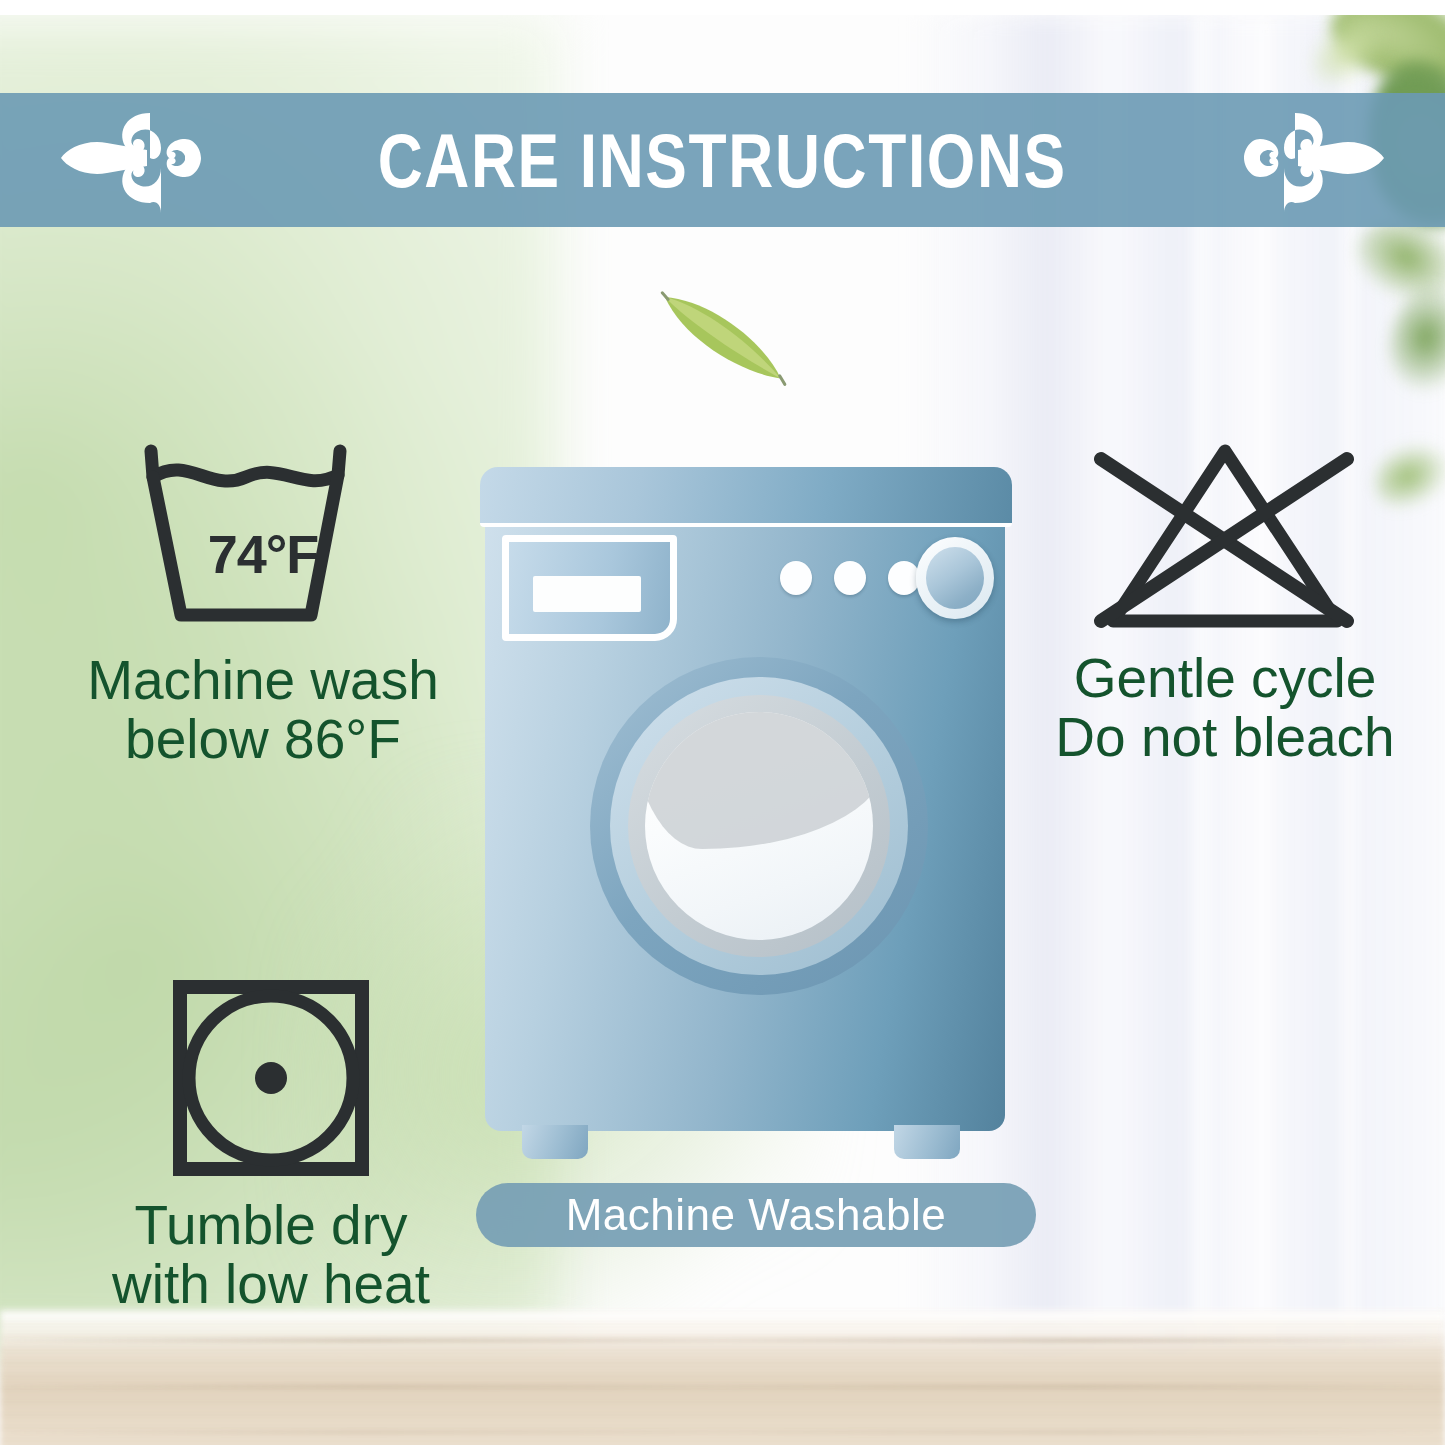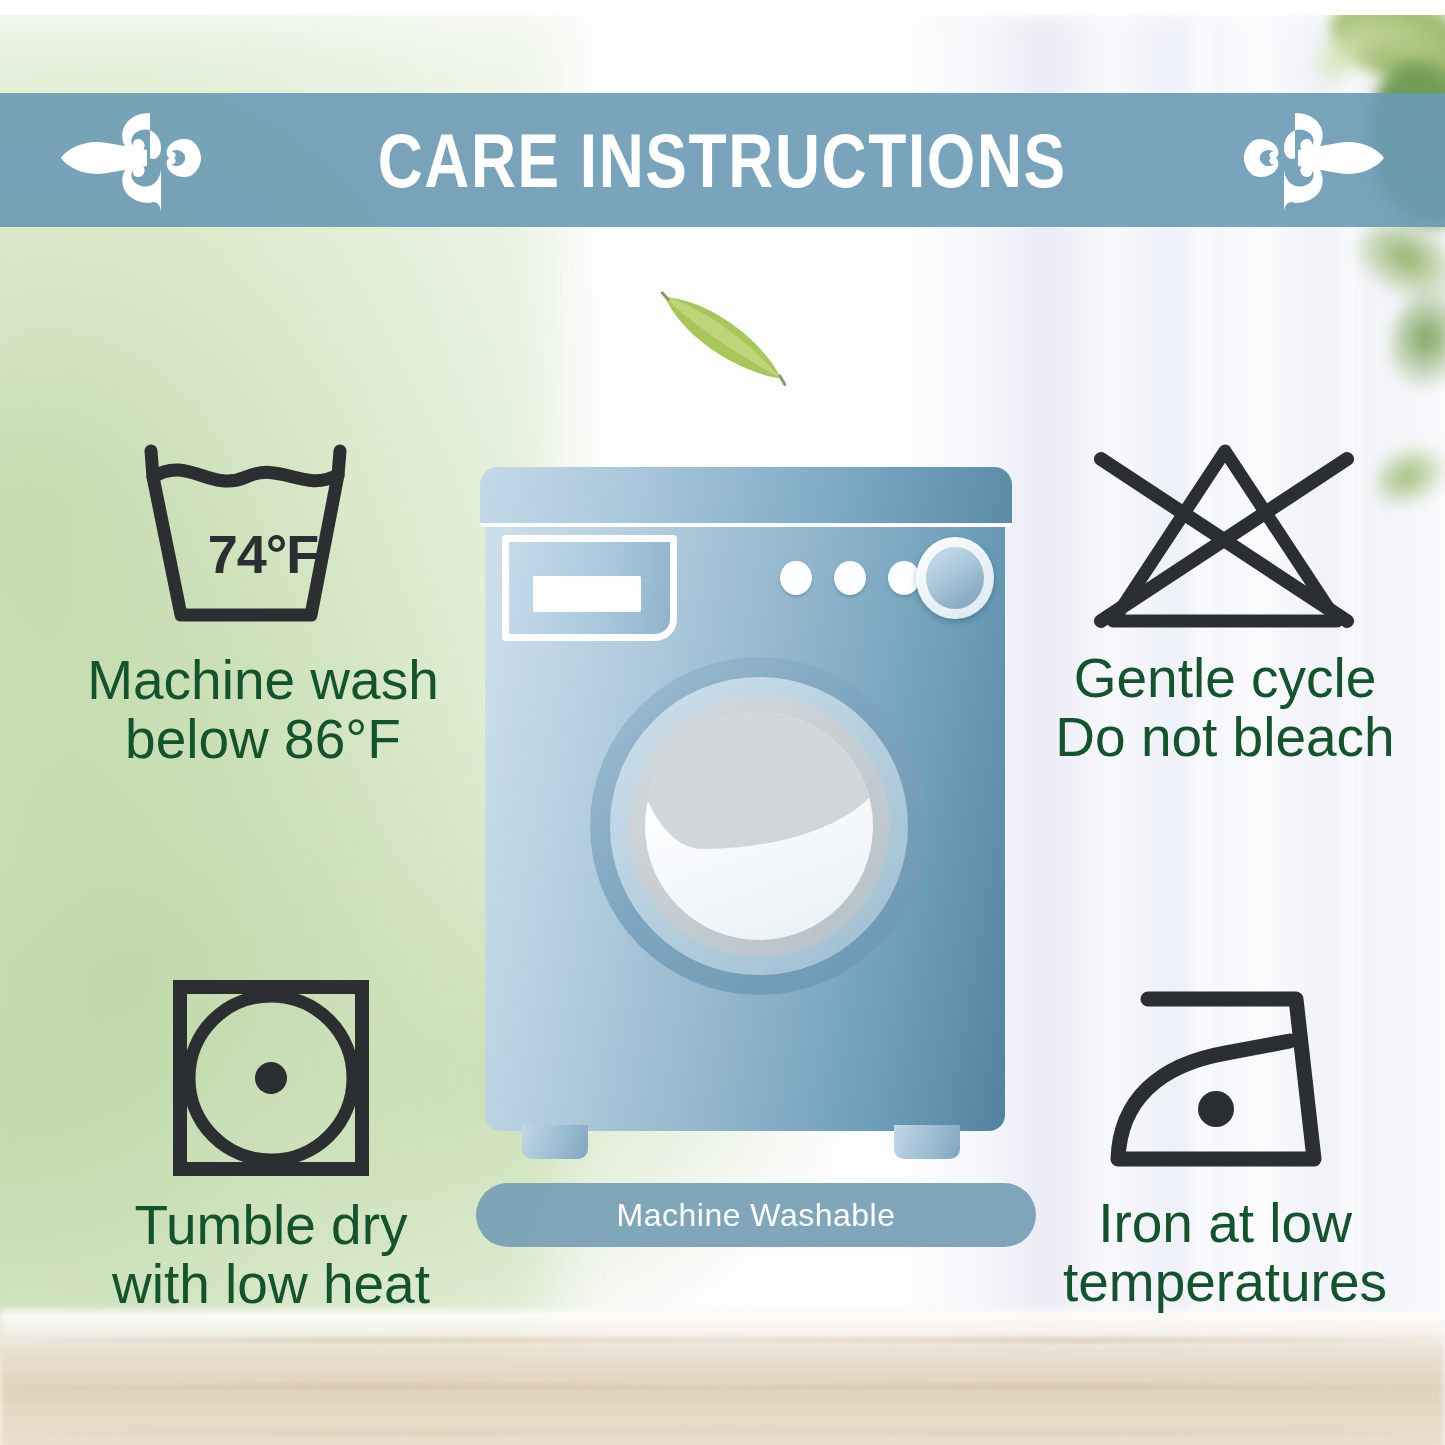--- a/index.html
+++ b/index.html
@@ -171,21 +171,21 @@
   }
   .w-foot-l{left:42px;}
   .w-foot-r{left:414px;}
 
   
   #badge{
     position:absolute;left:476px;top:1168px;width:560px;height:64px;border-radius:32px;
     background:rgba(118,158,180,.92);
     display:flex;align-items:center;justify-content:center;
   }
-  #badge .badge-text{color:#ffffff;font-size:32px;font-weight:400;letter-spacing:.5px;white-space:nowrap;}
+  #badge .badge-text{color:#ffffff;font-size:44px;font-weight:400;letter-spacing:.5px;white-space:nowrap;}
 </style>
 </head>
 <body>
 
 <div id="stage">
 
   <div class="bg-base"></div>
   <div class="bg-green-left"></div>
   <div class="bg-green-mid"></div>
   <div class="bg-right-panel"></div>
@@ -270,30 +270,20 @@
       <svg width="210" height="205" viewBox="0 0 210 205" aria-hidden="true">
         <rect x="14" y="10" width="182" height="182" fill="none" stroke="#2b2f31" stroke-width="14"></rect>
         <circle cx="105" cy="101" r="82" fill="none" stroke="#2b2f31" stroke-width="13"></circle>
         <circle cx="105" cy="101" r="16" fill="#2b2f31"></circle>
       </svg>
     </div>
     <div class="caption">Tumble dry
 with low heat</div>
   </div>
 
-  <div class="care" id="care-iron">
-    <div class="icon-wrap" style="height:205px;">
-      <svg width="250" height="205" viewBox="0 0 250 205" aria-hidden="true">
-        <path d="M48 24 L196 24 L214 184 L18 184 C20 126 58 90 126 78 L190 66" fill="none" stroke="#2b2f31" stroke-width="15" stroke-linejoin="round" stroke-linecap="round"></path>
-        <circle cx="116" cy="134" r="18" fill="#2b2f31"></circle>
-      </svg>
-    </div>
-    <div class="caption">Iron at low
-temperatures</div>
-  </div>
 
   <div id="washer">
     <div class="w-body"></div>
     <div class="w-top"></div>
 
     <div class="w-drawer">
       <div class="w-drawer-slot"></div>
     </div>
 
     <div class="w-lights">

